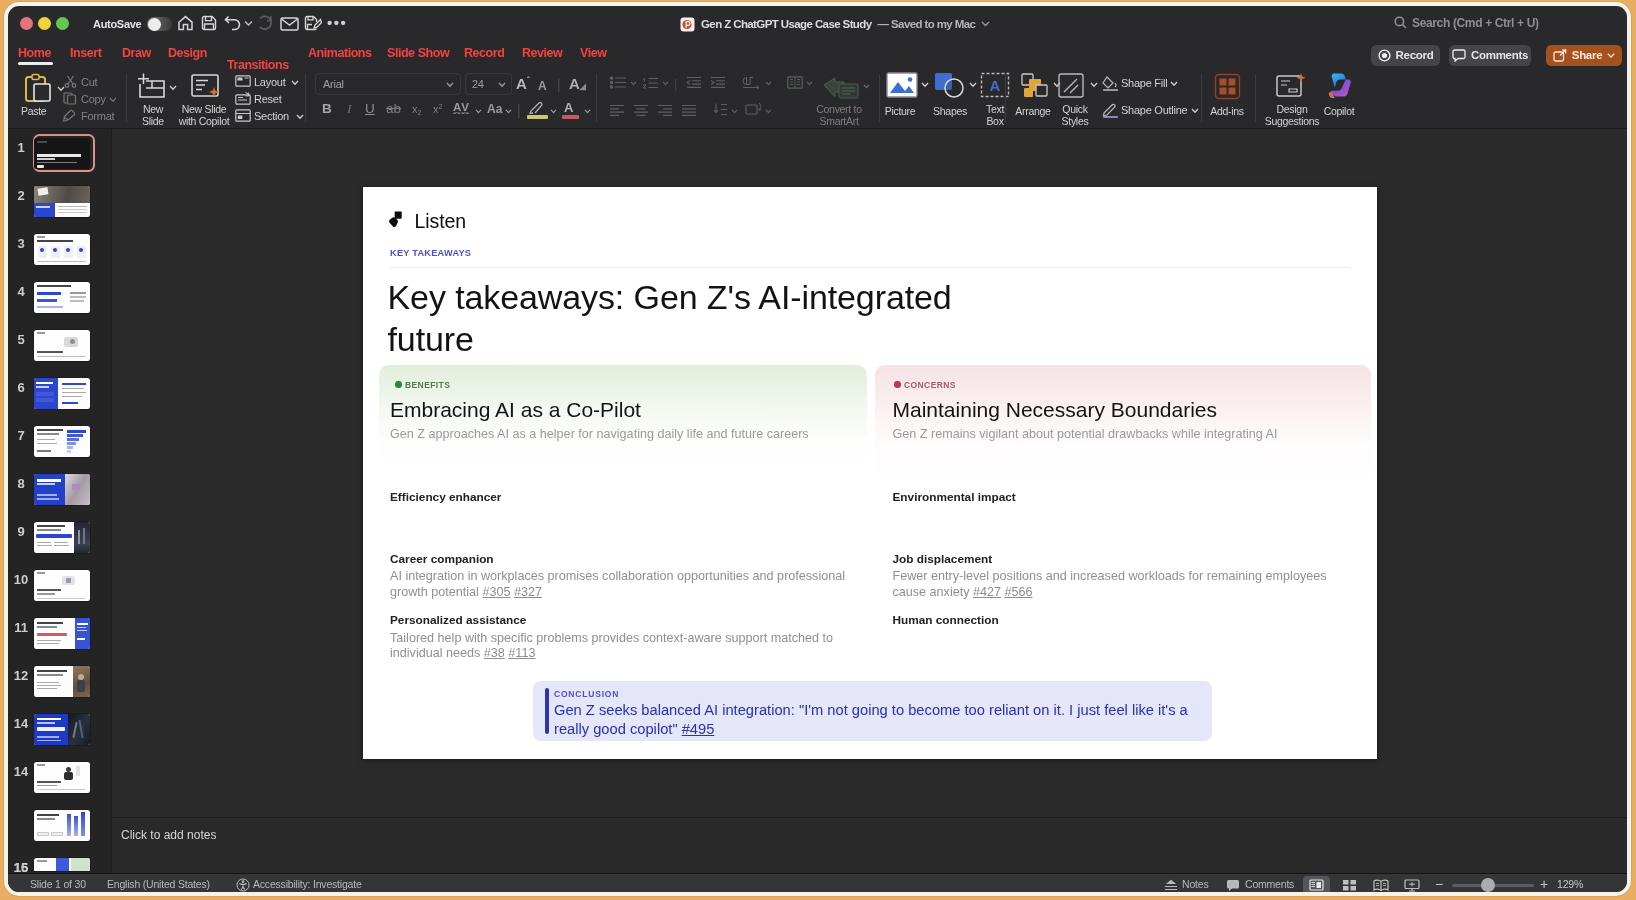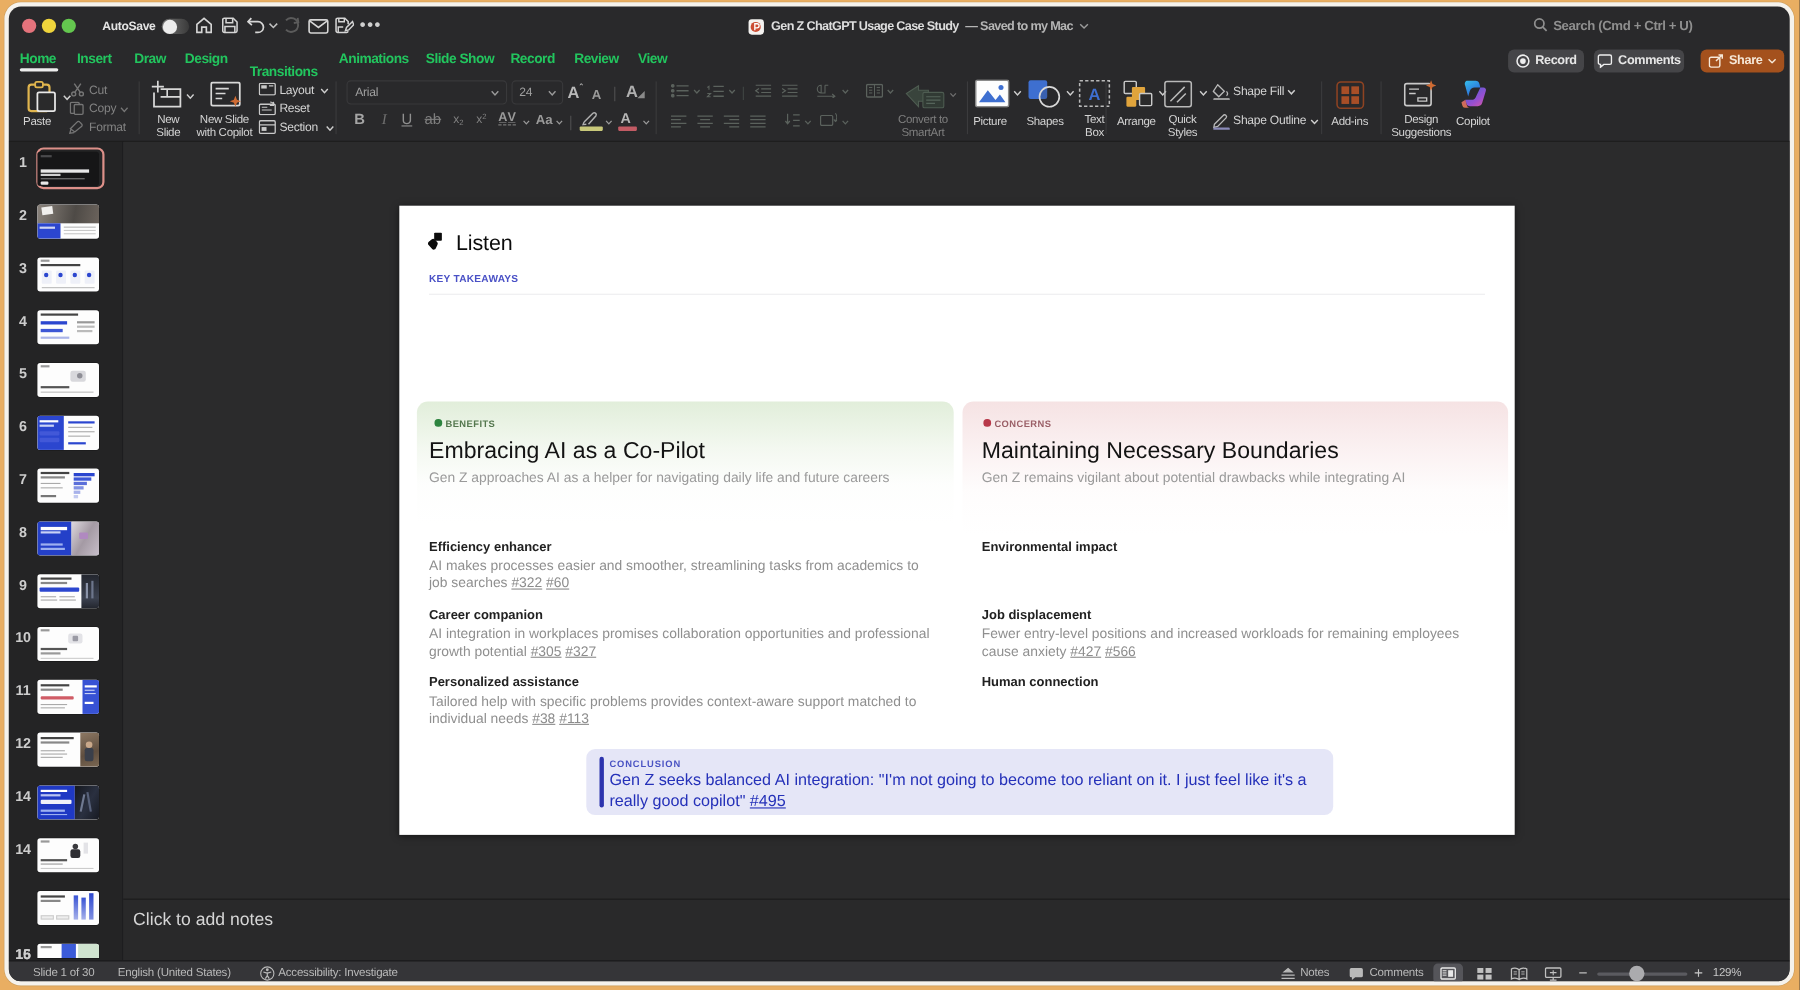--- a/index.html
+++ b/index.html
@@ -9,35 +9,35 @@
 .abs { position:absolute; }
 svg { display:block; }
 
 .tl { position:absolute; top:11px; width:13px; height:13px; border-radius:50%; }
 #autosave { position:absolute; left:85px; top:12px; color:#e4e4e4; font-size:11px; font-weight:bold; letter-spacing:-0.3px; }
 #asw { position:absolute; left:139px; top:11px; width:25px; height:14px; border-radius:7px; background:linear-gradient(to right,#757575,#3a3a3a); }
 #asw .knob { position:absolute; left:0.5px; top:0.5px; width:13px; height:13px; border-radius:50%; background:#ededed; }
 #doctitle { position:absolute; left:672px; top:10px; height:16px; color:#dddddd; font-size:11.5px; font-weight:bold; letter-spacing:-0.6px; white-space:nowrap; display:flex; align-items:center; gap:6px; }
 #search { position:absolute; left:1386px; top:9.5px; color:#8f8f8f; font-size:12px; font-weight:bold; letter-spacing:-0.35px; display:flex; align-items:center; gap:5px; }
 
-.tab { position:absolute; top:40px; color:#22c55e; font-size:12.5px; font-weight:bold; letter-spacing:-0.45px; white-space:nowrap; }
+.tab { position:absolute; top:40px; color:#ef4444; font-size:12.5px; font-weight:bold; letter-spacing:-0.45px; white-space:nowrap; }
 #homeline { position:absolute; left:10px; top:56px; width:35px; height:2.5px; border-radius:2px; background:#ededed; }
 .pill { position:absolute; top:39px; height:20.5px; border-radius:5.5px; background:#454548; color:#e6e6e6; font-size:11.5px; font-weight:bold; letter-spacing:-0.3px; display:flex; align-items:center; justify-content:center; gap:5px; }
 
 .rsep { position:absolute; width:1px; height:48px; top:68px; background:#3b3b3d; }
 .rlabel { position:absolute; color:#d3d3d3; font-size:10.5px; letter-spacing:-0.3px; text-align:center; line-height:12px; white-space:nowrap; }
 .rtxt { position:absolute; color:#828282; font-size:11px; letter-spacing:-0.25px; white-space:nowrap; }
 .rw { color:#d3d3d3; }
 #ribbonline { position:absolute; left:0; top:122px; width:1619px; height:1px; background:#1c1c1d; }
 
 #panel { position:absolute; left:0px; top:123px; width:103px; height:744px; background:#242425; }
 #pdivider { position:absolute; left:103px; top:123px; width:1px; height:744px; background:#1d1d1e; }
 #canvas { position:absolute; left:104px; top:123px; width:1515px; height:688px; background:#2b2b2c; }
 #notes { position:absolute; left:104px; top:811px; width:1515px; height:56px; background:#29292a; border-top:1px solid #1c1c1d; }
-#notes span { position:absolute; left:9px; top:10px; color:#d6d6d6; font-size:16px; }
+#notes span { position:absolute; left:9px; top:10px; color:#d6d6d6; font-size:12px; }
 #statusbar { position:absolute; left:0px; top:867px; width:1619px; height:19px; background:#353538; border-top:1px solid #151516; color:#b9b9b9; font-size:10.5px; letter-spacing:-0.2px; }
 .sbt { position:absolute; top:4px; white-space:nowrap; }
 .thumbnum { position:absolute; width:22px; text-align:center; color:#cdcdcd; font-size:13px; font-weight:bold; }
 .thumb { position:absolute; left:26px; width:56px; height:31px; border-radius:2.5px; background:#fdfdfd; overflow:hidden; box-shadow:0 0 0 0.5px rgba(0,0,0,.35); }
 .thumb .a { position:absolute; }
 
 #slide { position:absolute; left:355px; top:181px; width:1014px; height:572px; background:#ffffff; box-shadow:0 1px 6px rgba(0,0,0,.5); }
 #slide .in { position:absolute; }
 #logoTxt { left:51.5px; top:23px; font-size:19.5px; color:#0c0c0c; letter-spacing:-0.1px; }
 #kicker { left:27px; top:61px; font-size:9.2px; font-weight:bold; letter-spacing:0.25px; color:#4a51c6; }
@@ -600,29 +600,29 @@
     </div>
   </div>
   <div id="slide">
     <svg class="in" style="left:25px; top:23.5px;" width="15" height="19" viewBox="0 0 15 19">
         <rect x="6.7" y="0.5" width="7" height="7.3" rx="0.8" fill="#0c0c0c"></rect>
         <path d="M1.2 11.2 a2 2 0 0 1 0.6-2.4 L4.6 6.6 a2 2 0 0 1 2.6 0.2 L9.4 9 a2 2 0 0 1 0.3 2.4 l-1.6 3.4 a2 2 0 0 1-3.2 0.6 Z" fill="#0c0c0c"></path>
       </svg>
     <div class="in" id="logoTxt">Listen</div>
     <div class="in" id="kicker">KEY TAKEAWAYS</div>
     <div class="in" id="krule"></div>
+    <div class="in" id="bigtitle">Key takeaways: Gen Z's AI-integrated<br>future</div>
 
     <div class="card" id="cardL">
       <div class="dot" style="left:16px; background:#2e8540;"></div>
       <div class="cattag" style="left:26px; color:#54774e;">BENEFITS</div>
       <div class="cardh" style="left:11px;">Embracing AI as a Co-Pilot</div>
       <div class="cardsub" style="left:11px;">Gen Z approaches AI as a helper for navigating daily life and future careers</div>
       <div class="item" style="left:11px; top:125.5px; width:452px;">
         <h4>Efficiency enhancer</h4>
-        <p>AI makes processes easier and smoother, streamlining tasks from academics to job searches <a>#322</a> <a>#60</a></p>
       </div>
       <div class="item" style="left:11px; top:187.5px; width:458px;">
         <h4>Career companion</h4>
         <p>AI integration in workplaces promises collaboration opportunities and professional growth potential <a>#305</a> <a>#327</a></p>
       </div>
       <div class="item" style="left:11px; top:249.3px; width:452px;">
         <h4>Personalized assistance</h4>
         <p>Tailored help with specific problems provides context-aware support matched to individual needs <a>#38</a> <a>#113</a></p>
       </div>
     </div>

